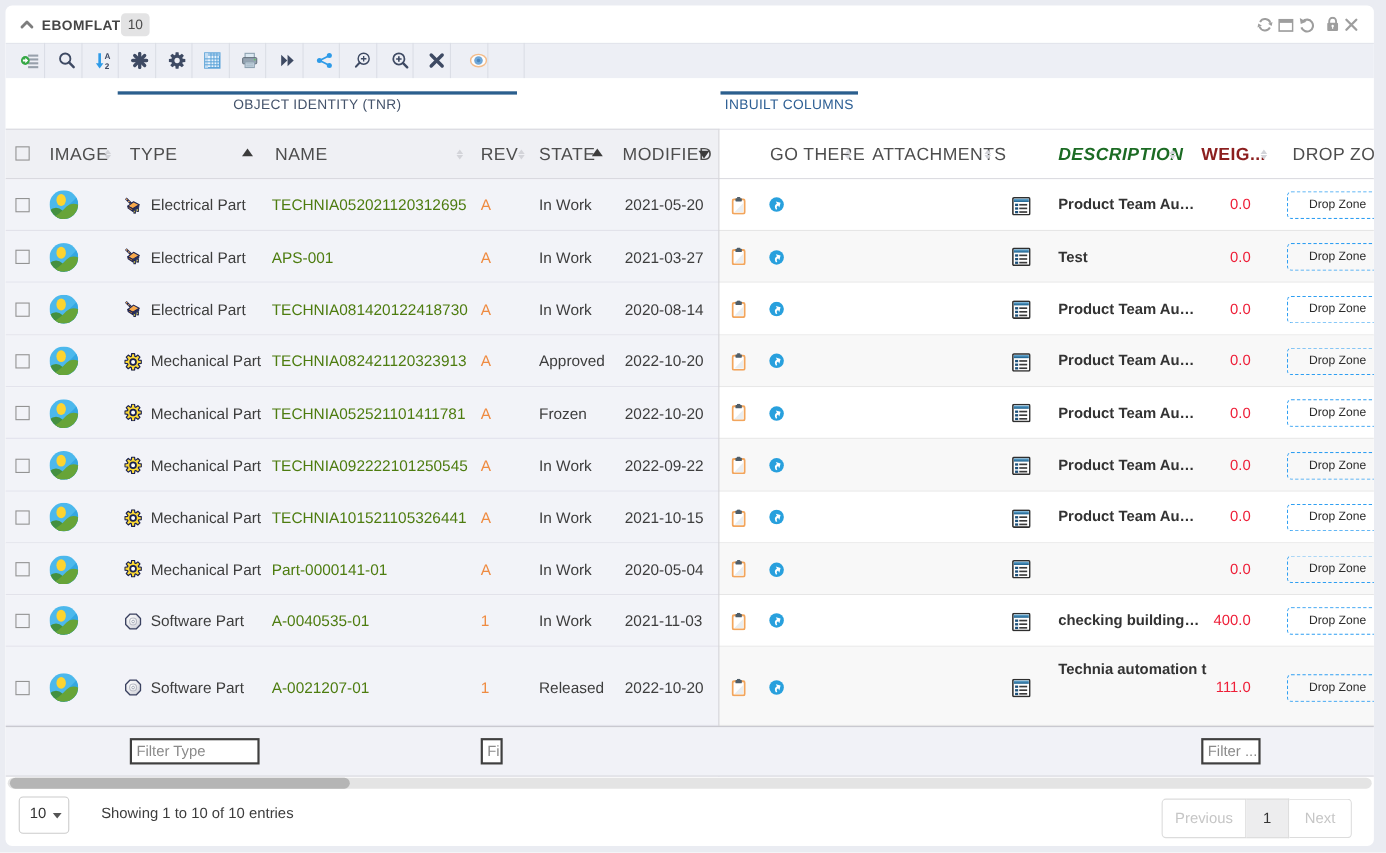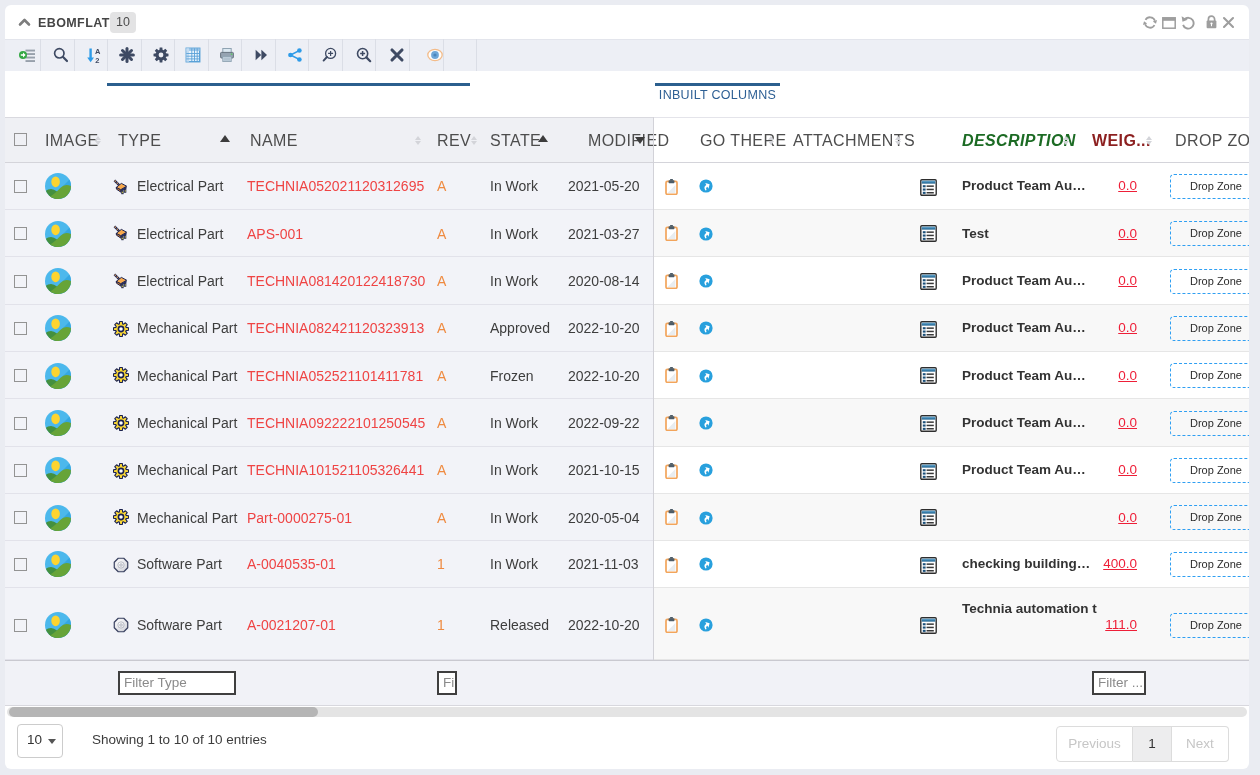--- a/index.html
+++ b/index.html
@@ -1,23 +1,23 @@
 <!DOCTYPE html>
 <html><head><meta charset="utf-8"><style>
 *{margin:0;padding:0;box-sizing:border-box;}
 html,body{width:1260px;height:775px;}
 body{font-family:"Liberation Sans",sans-serif;background:#eaecf2;position:relative;overflow:hidden;}
 #panel{position:absolute;left:5px;top:5px;width:1244px;height:764px;background:#fff;border-radius:6px;overflow:hidden;}
 .abs{position:absolute;}
 .t{position:absolute;font-size:14px;color:#3d3d3d;white-space:nowrap;line-height:18px;}
 .hd{position:absolute;font-size:16px;color:#4d4d4d;letter-spacing:.4px;white-space:nowrap;line-height:15px;}
-.link{color:#ef4444;}
+.link{color:#4d7c0f;}
 .rev{color:#ef8b41;}
 .desc{font-weight:bold;font-size:13.5px;color:#333;}
-.wt{color:#ee1f38;font-size:13.5px;text-align:right;text-decoration:underline;}
+.wt{color:#ee1f38;font-size:13.5px;text-align:right;}
 .cb{position:absolute;width:13px;height:13px;border:1.5px solid #939393;background:transparent;}
 .sortud{position:absolute;width:7px;}
 .sortud .u{width:0;height:0;border-left:3.5px solid transparent;border-right:3.5px solid transparent;border-bottom:4.5px solid #d3d4d9;margin-bottom:1px;}
 .sortud .d{width:0;height:0;border-left:3.5px solid transparent;border-right:3.5px solid transparent;border-top:4.5px solid #d3d4d9;}
 .tri-up{position:absolute;width:0;height:0;border-left:5px solid transparent;border-right:5px solid transparent;border-bottom:7px solid #3c3c3c;}
 .tri-dn{position:absolute;width:0;height:0;border-left:5px solid transparent;border-right:5px solid transparent;border-top:7px solid #3c3c3c;}
 .dz{position:absolute;width:92px;height:25px;border:1px dashed #2f9ff2;border-radius:4px;font-size:11px;color:#2b2b2b;text-align:center;line-height:23px;}
 .tcell{position:absolute;top:0;height:32px;border-right:1px solid #dbdee6;}
 .filt{position:absolute;height:24px;border:2px solid #3f3f3f;background:#fff;color:#8a8a8a;font-size:13.5px;line-height:20px;padding-left:4px;white-space:nowrap;overflow:hidden;}
 </style></head><body>
@@ -193,31 +193,32 @@
     </svg>
 <svg class="abs" style="left:384px;top:42px" width="16" height="16" viewBox="0 0 16 16">
       <path d="M3 3 L13 13 M13 3 L3 13" stroke="#3e4a63" stroke-width="3.1" stroke-linecap="round"></path>
     </svg>
 <svg class="abs" style="left:422px;top:42px" width="16" height="16" viewBox="0 0 16 16">
       <ellipse cx="8" cy="8" rx="7.2" ry="5.6" fill="#fdfdfd" stroke="#f3bc8a" stroke-width="1.3"></ellipse>
       <circle cx="8" cy="8" r="3.9" fill="#6fa7d8"></circle>
       <circle cx="8" cy="8" r="1.6" fill="#4a86bd"></circle>
     </svg>
 <div class="abs" style="left:102px;top:78px;width:363px;height:3px;background:#2b5f8e"></div>
+<div class="abs" style="left:102px;top:83px;width:363px;text-align:center;font-size:12.5px;color:#44536b;letter-spacing:.3px">OBJECT IDENTITY (TNR)</div>
 <div class="abs" style="left:650px;top:78px;width:125px;height:3px;background:#2b5f8e"></div>
 <div class="abs" style="left:650px;top:83px;width:125px;text-align:center;font-size:12.5px;color:#2d5f94;letter-spacing:.3px">INBUILT COLUMNS</div>
 <div class="abs" style="left:0;top:112px;width:648px;height:46px;background:#eff0f4;border-top:1px solid #d9d9df;border-bottom:1px solid #d4d4da"></div>
 <div class="abs" style="left:648px;top:112px;width:596px;height:46px;background:#fff;border-top:1px solid #e4e4ea;border-bottom:1px solid #d4d4da"></div>
 <div class="cb" style="left:9px;top:128px"></div>
 <div class="hd" style="left:40px;top:128px">IMAGE</div>
 <div class="hd" style="left:113px;top:128px">TYPE</div>
 <div class="hd" style="left:245px;top:128px">NAME</div>
 <div class="hd" style="left:432px;top:128px">REV</div>
 <div class="hd" style="left:485px;top:128px">STATE</div>
-<div class="hd" style="left:583px;top:128px">MODIFIED</div>
+<div class="hd" style="left:561px;top:128px">MODIFIED</div>
 <div class="hd" style="left:695px;top:128px">GO THERE</div>
 <div class="hd" style="left:788px;top:128px">ATTACHMENTS</div>
 <div class="hd" style="left:1170px;top:128px">DROP ZONE</div>
 <div class="hd" style="left:957px;top:128px;color:#1c6b24;font-weight:bold;font-style:italic">DESCRIPTION</div>
 <div class="hd" style="left:1087px;top:128px;color:#8c1f1f;font-weight:bold">WEIG...</div>
 <div class="sortud" style="left:90px;top:131px">
       <div class="u"></div>
       <div class="d"></div>
     </div>
 <div class="sortud" style="left:410px;top:131px">
@@ -432,21 +433,21 @@
 <div class="abs" style="left:0;top:489px;width:648px;height:47px;background:#f2f3f8;border-bottom:1px solid #e2e2ea"></div>
 <div class="abs" style="left:648px;top:489px;width:596px;height:47px;background:#f8f8f8;border-bottom:1px solid #e6e6e6"></div>
 <div class="cb" style="left:9px;top:506px"></div>
 <svg class="abs" style="left:40px;top:500px" width="26" height="26">
       <use href="#globe"></use>
     </svg>
 <svg class="abs" style="left:108px;top:504px" width="16" height="16">
       <use href="#gear"></use>
     </svg>
 <div class="t" style="left:132px;top:504px">Mechanical Part</div>
-<div class="t link" style="left:242px;top:504px">Part-0000275-01</div>
+<div class="t link" style="left:242px;top:504px">Part-0000141-01</div>
 <div class="t rev" style="left:432px;top:504px">A</div>
 <div class="t" style="left:485px;top:504px">In Work</div>
 <div class="t" style="left:563px;top:504px">2020-05-04</div>
 <svg class="abs" style="left:660px;top:504px" width="13" height="16">
       <use href="#clip"></use>
     </svg>
 <svg class="abs" style="left:694px;top:506px" width="14" height="14">
       <use href="#goarrow"></use>
     </svg>
 <svg class="abs" style="left:915px;top:504px" width="17" height="17">

